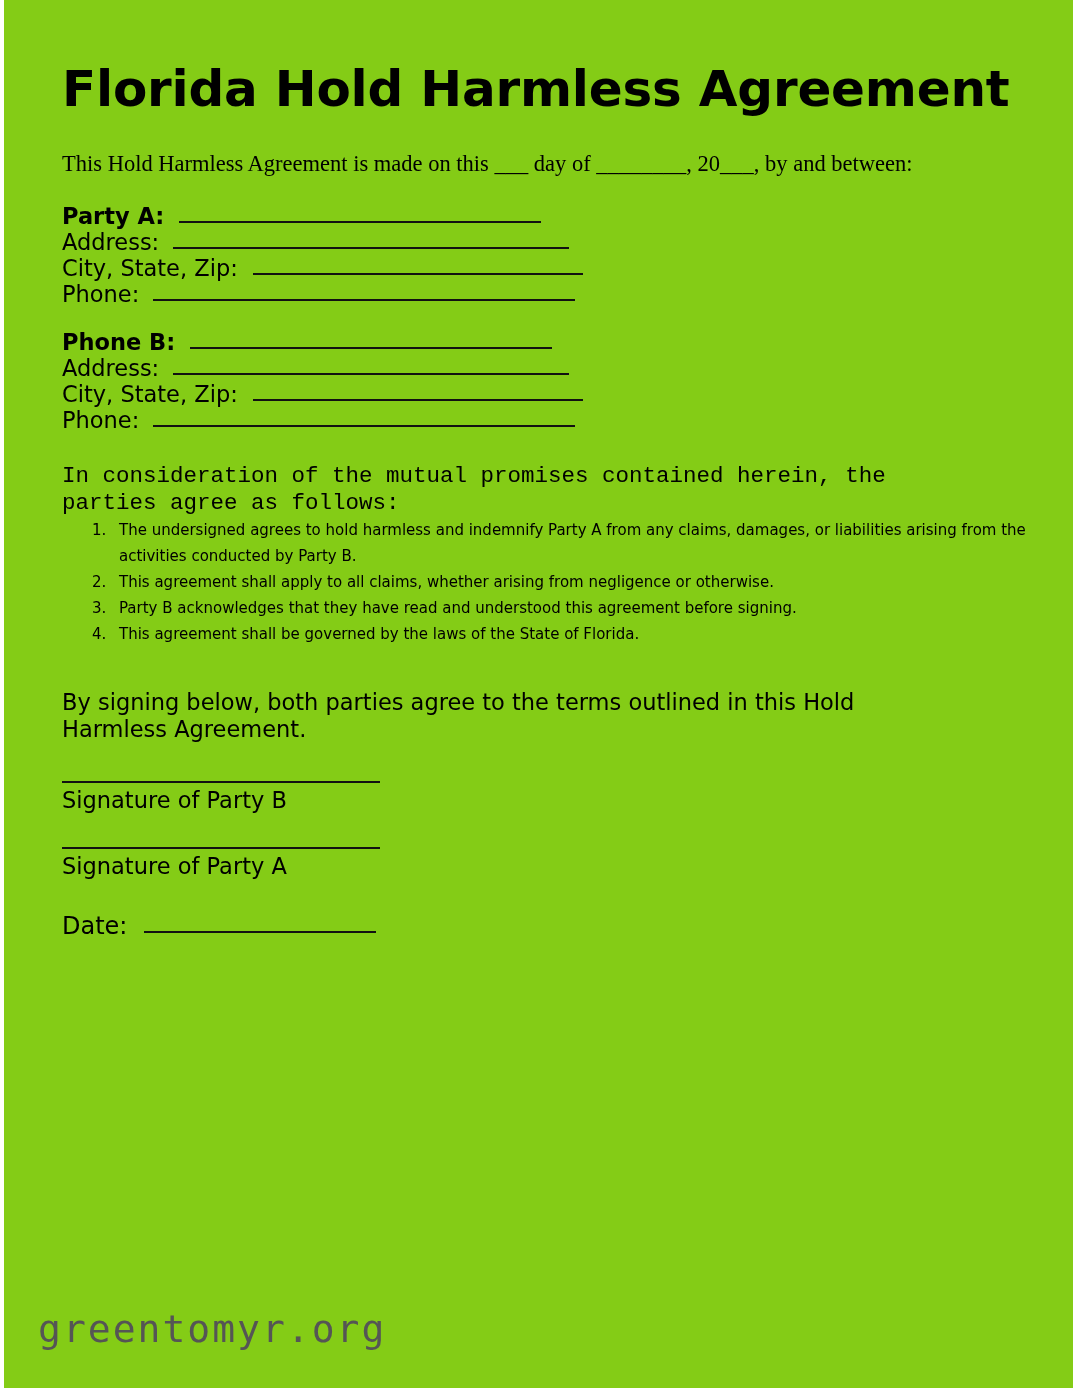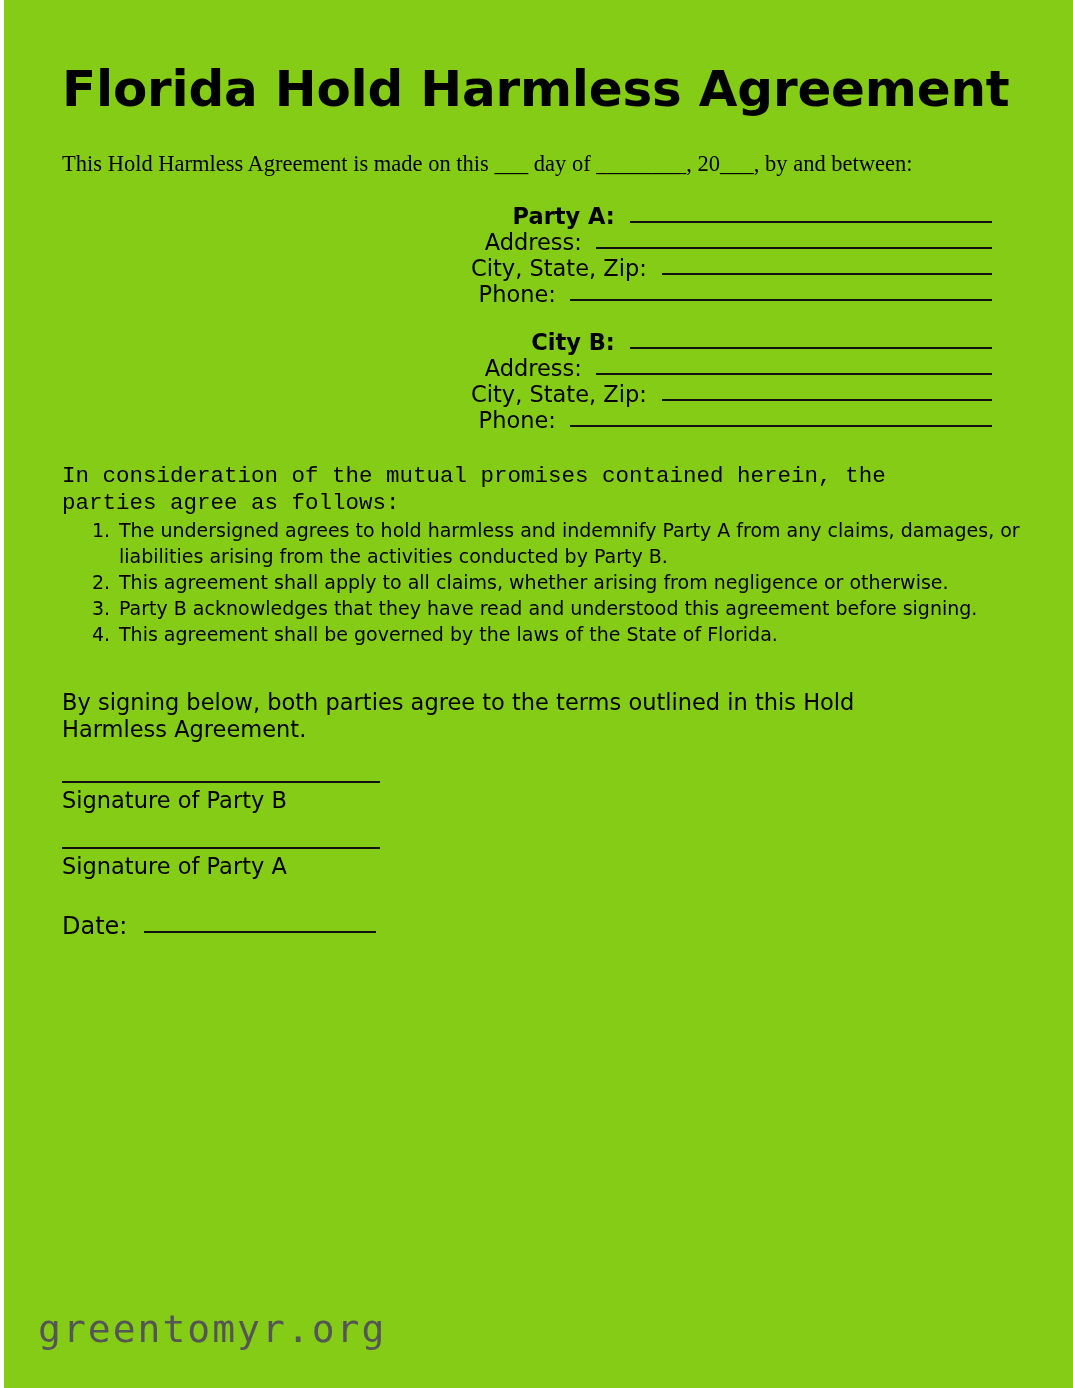--- a/index.html
+++ b/index.html
@@ -66,21 +66,20 @@
   }
 
   .para-signing {
     margin-top: 42px;
     width: 860px;
   }
 
   
   .party-block {
     margin: 4px 0 22px 0;
-    text-align: right;
   }
   .party-line {
     font-size: 22.5px;
     line-height: 26px;
     white-space: nowrap;
     color: #000;
   }
   .party-line .lbl {
     display: inline;
   }
@@ -97,21 +96,21 @@
   
   ol.terms {
     margin: 0;
     padding: 0 0 0 0;
     list-style: none;
     counter-reset: term;
   }
   ol.terms > li {
     counter-increment: term;
     position: relative;
-    font-size: 19px;
+    font-size: 15px;
     line-height: 26px;
     padding-left: 57px;
     margin: 0;
     width: 915px;
     color: #000;
   }
   ol.terms > li::before {
     content: counter(term) ".";
     position: absolute;
     left: 30px;
@@ -190,21 +189,21 @@
       <div class="party-line">
         <span class="lbl">Phone:</span>
         <span class="rule" style="width:422px;margin-left:7px;"></span>
       </div>
 
     </div>
 
     <div class="party-block">
 
       <div class="party-line">
-        <span class="lbl bold">City B:</span>
+        <span class="lbl bold">Phone B:</span>
         <span class="rule" style="width:362px;margin-left:8px;"></span>
       </div>
 
       <div class="party-line">
         <span class="lbl">Address:</span>
         <span class="rule" style="width:396px;margin-left:7px;"></span>
       </div>
 
       <div class="party-line">
         <span class="lbl">City, State, Zip:</span>

